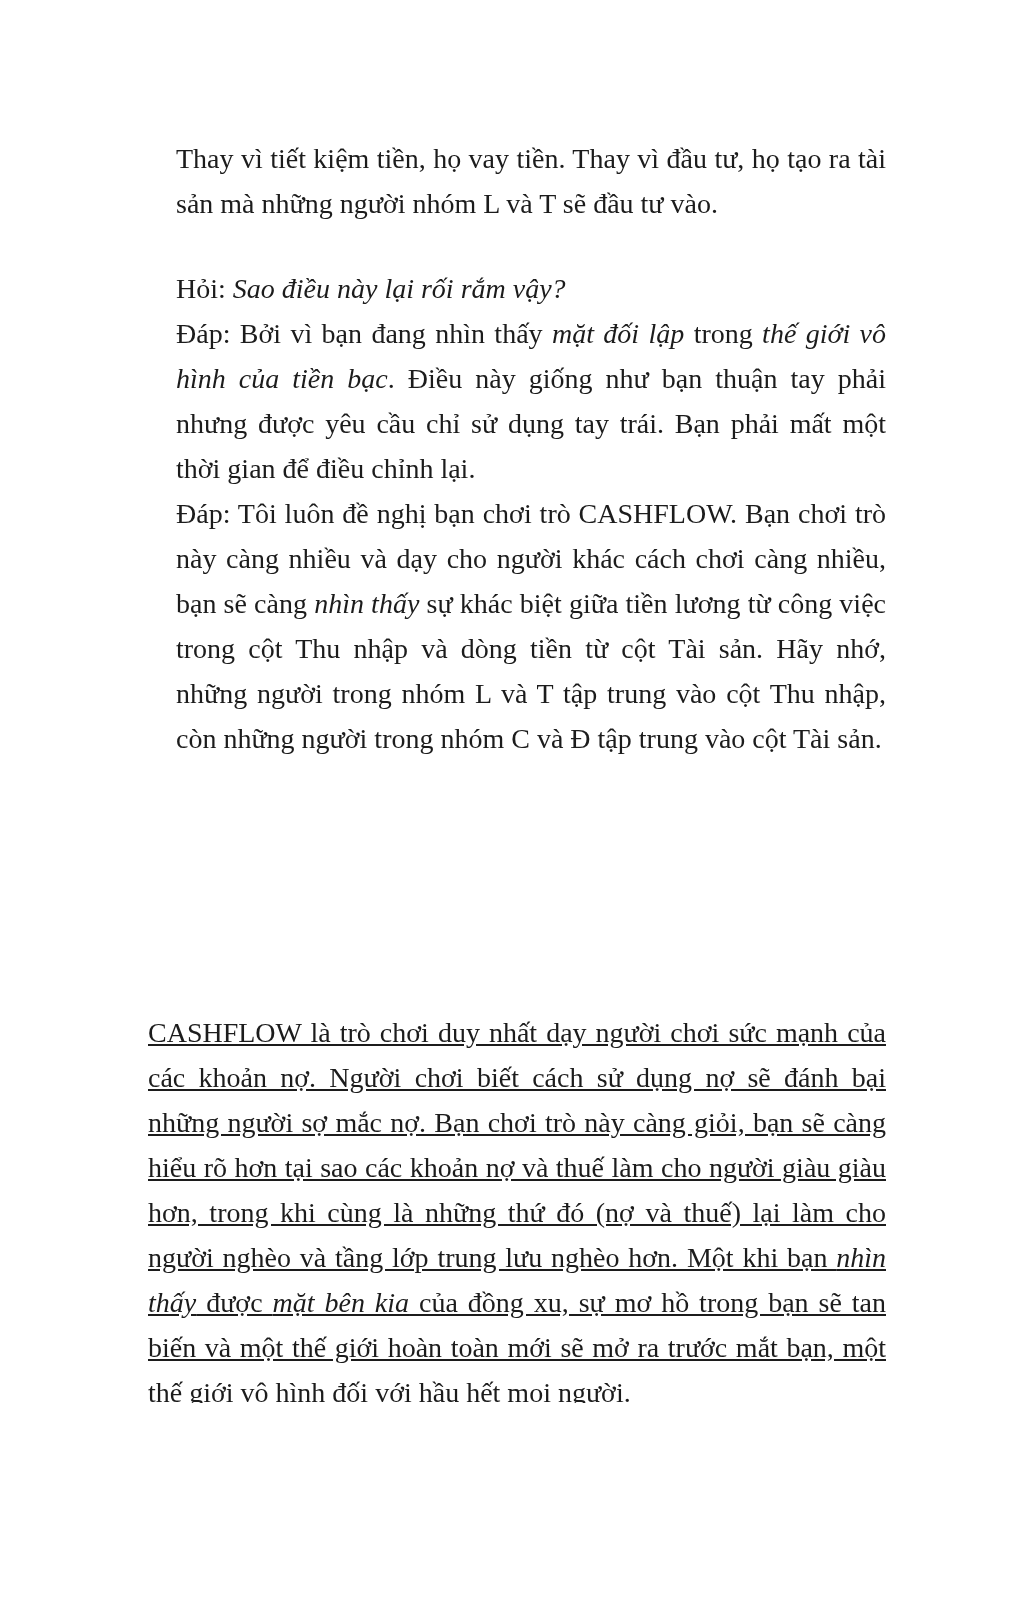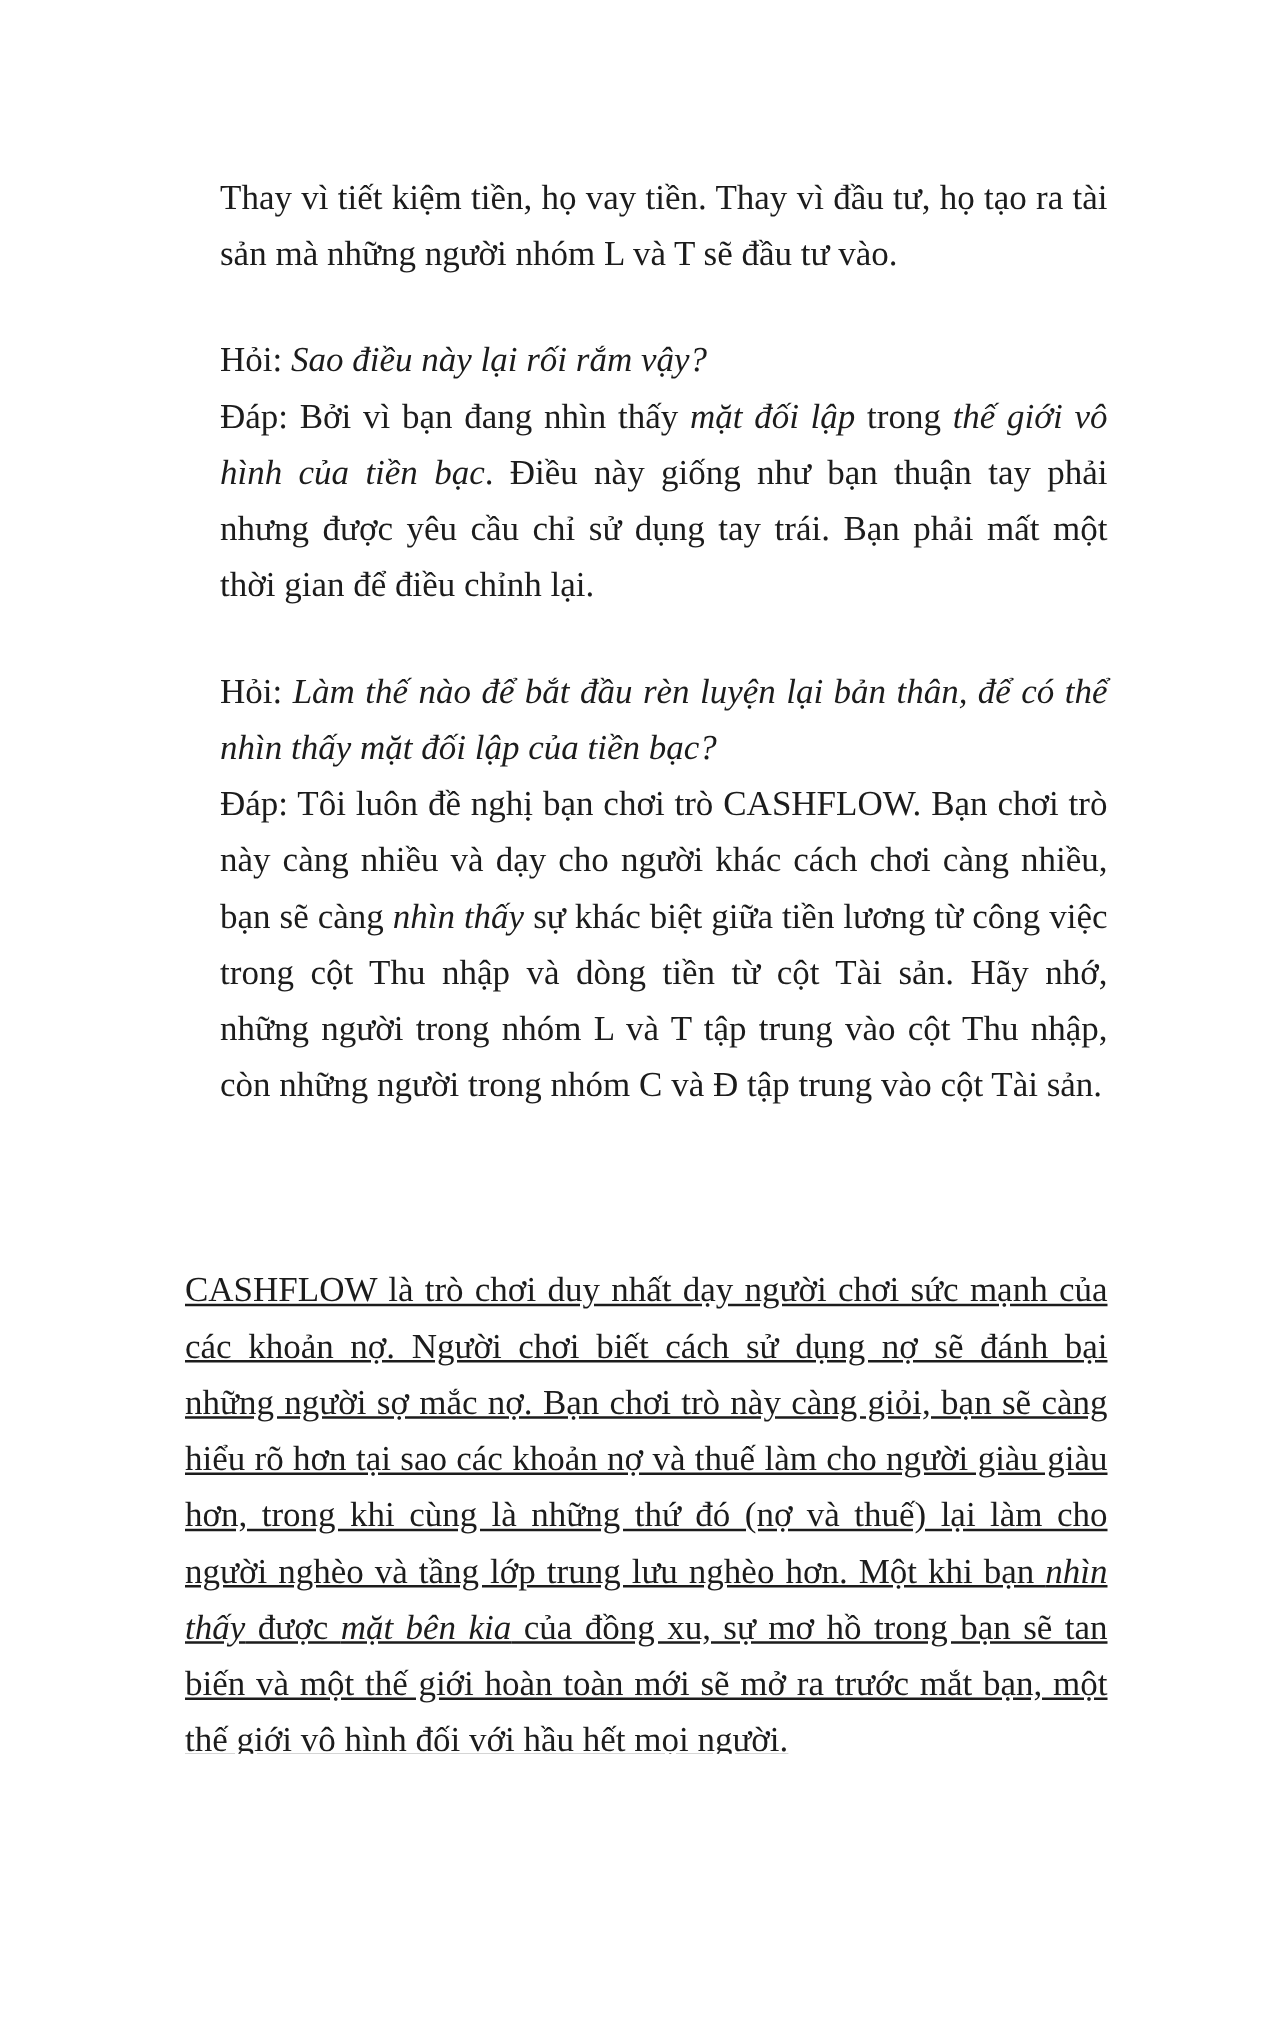--- a/index.html
+++ b/index.html
@@ -58,21 +58,20 @@
 </style>
 </head>
 <body>
 
 <div class="page">
 
   <section class="qa-section">
     <p class="para"><span>Thay vì tiết kiệm tiền, họ vay tiền. Thay vì đầu tư, họ tạo ra tài sản mà những người nhóm L và T sẽ đầu tư vào.</span></p>
     <p class="para question gap-before"><span>Hỏi: </span><span class="it">Sao điều này lại rối rắm vậy?</span></p>
     <p class="para answer"><span>Đáp: Bởi vì bạn đang nhìn thấy </span><span class="it">mặt đối lập</span><span> trong </span><span class="it">thế giới vô hình của tiền bạc</span><span>. Điều này giống như bạn thuận tay phải nhưng được yêu cầu chỉ sử dụng tay trái. Bạn phải mất một thời gian để điều chỉnh lại.</span></p>
-    <p class="para question gap-before"><span>Hỏi: </span><span class="it">Làm thế nào để bắt đầu rèn luyện lại bản thân, để có thể nhìn thấy mặt đối lập của tiền bạc?</span></p>
     <p class="para answer"><span>Đáp: Tôi luôn đề nghị bạn chơi trò CASHFLOW. Bạn chơi trò này càng nhiều và dạy cho người khác cách chơi càng nhiều, bạn sẽ càng </span><span class="it">nhìn thấy</span><span> sự khác biệt giữa tiền lương từ công việc trong cột Thu nhập và dòng tiền từ cột Tài sản. Hãy nhớ, những người trong nhóm L và T tập trung vào cột Thu nhập, còn những người trong nhóm C và Đ tập trung vào cột Tài sản.</span></p>
   </section>
 
   <section class="body-section">
     <p class="para"><span>CASHFLOW là trò chơi duy nhất dạy người chơi sức mạnh của các khoản nợ. Người chơi biết cách sử dụng nợ sẽ đánh bại những người sợ mắc nợ. Bạn chơi trò này càng giỏi, bạn sẽ càng hiểu rõ hơn tại sao các khoản nợ và thuế làm cho người giàu giàu hơn, trong khi cùng là những thứ đó (nợ và thuế) lại làm cho người nghèo và tầng lớp trung lưu nghèo hơn. Một khi bạn </span><span class="it">nhìn thấy</span><span> được </span><span class="it">mặt bên kia</span><span> của đồng xu, sự mơ hồ trong bạn sẽ tan biến và một thế giới hoàn toàn mới sẽ mở ra trước mắt bạn, một thế giới vô hình đối với hầu hết mọi người.</span></p>
   </section>
 
   <footer class="page-footer">
     <span class="book-title">CƠ HỘI THỨ HAI</span>
     <span class="page-number">213</span>

